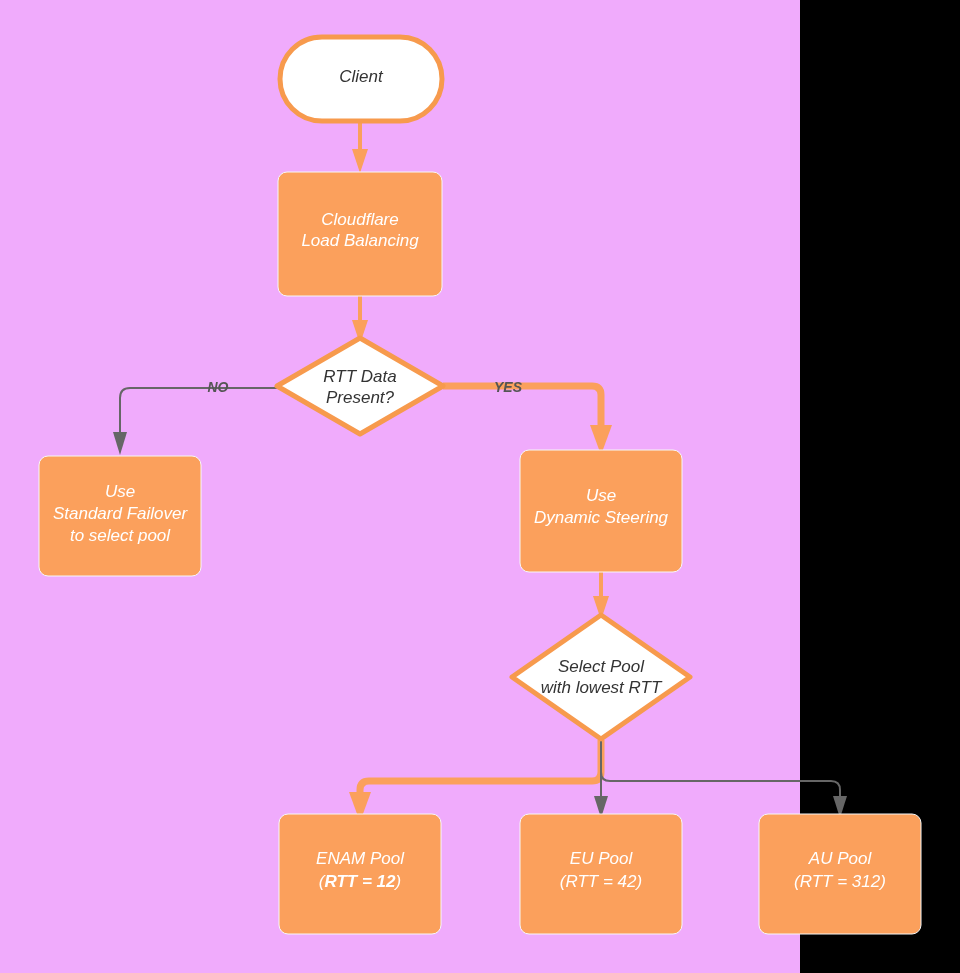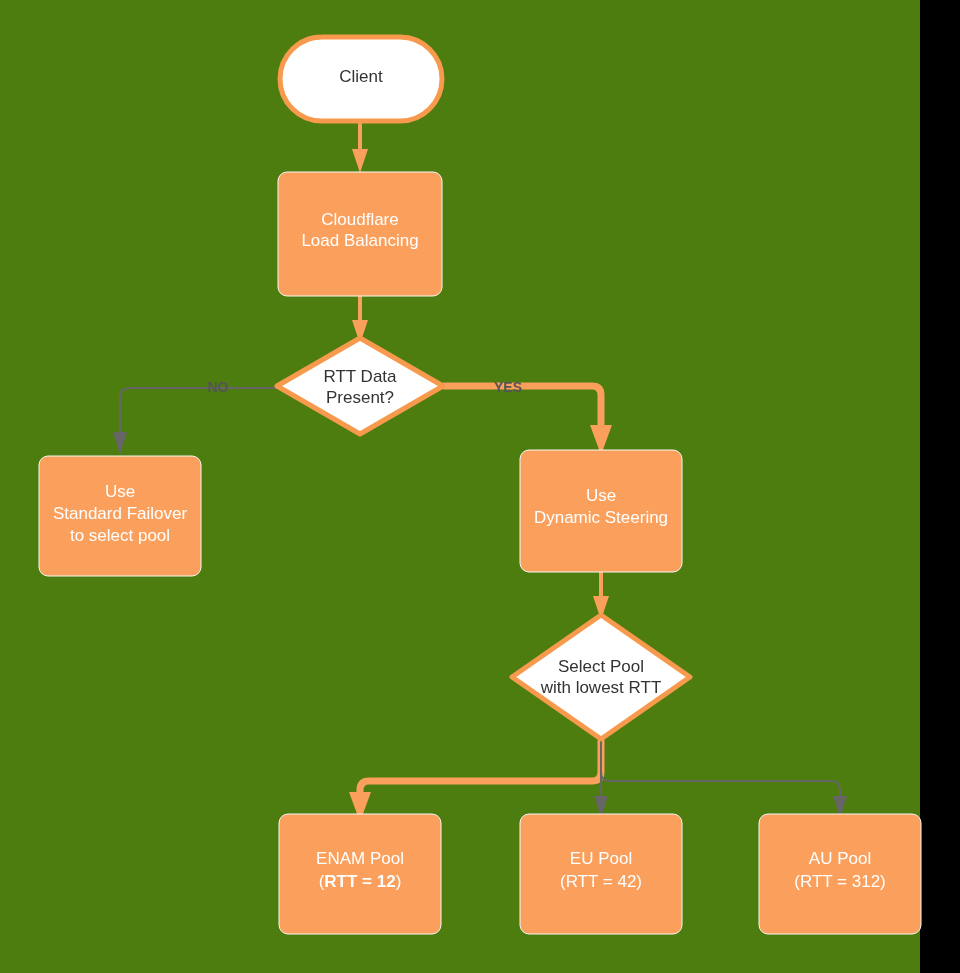--- a/index.html
+++ b/index.html
@@ -9,23 +9,24 @@
     background: #000000;
   }
   body {
     width: 960px;
     height: 973px;
     overflow: hidden;
     font-family: "Liberation Sans", sans-serif;
   }
   #flowchart-root {
     position: relative;
-    width: 920px;
+    width: 800px;
     height: 973px;
-    background: #4d7c0f;
+    background: #f0abfc;
+    font-style: italic;
   }
   svg#flow-svg {
     display: block;
     width: 960px;
     height: 973px;
   }
   .node-shape-fill {
     fill: #FBA05C;
     stroke: #F7F7F7;
     stroke-width: 1;

